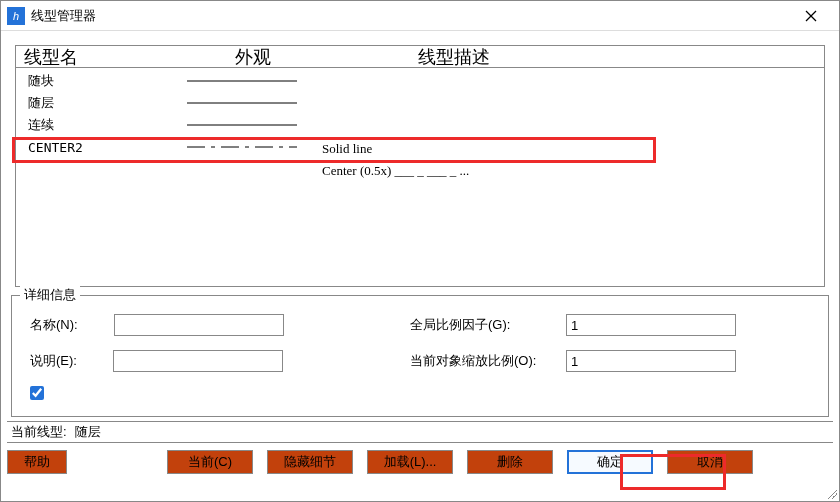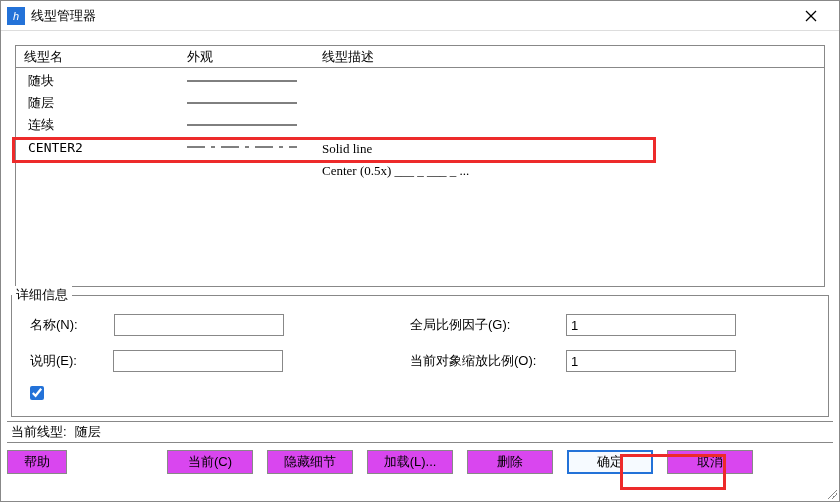--- a/index.html
+++ b/index.html
@@ -52,21 +52,22 @@
     position: relative;
   }
   .list-header, .list-row {
     display: flex;
     align-items: center;
     height: 22px;
     padding: 0 6px;
   }
   .list-header {
     border-bottom: 1px solid #888;
-    font-size: 13px;
+    font-size: 18px;
+    gap: 48px;
   }
   .col-name { width: 165px; padding-left: 2px; }
   .col-appearance { width: 135px; }
   .col-desc { flex: 1; }
 
   .list-body { padding-top: 2px; }
   .list-row .col-name { font-family: "SimSun", monospace; padding-left: 6px; }
   .list-row .col-appearance svg { display: block; }
   .list-row .col-desc { font-family: Liberation Serif, serif; margin-top: 48px; }
 
@@ -79,21 +80,21 @@
   
   .details {
     margin: 0 10px 4px 10px;
     position: relative;
     border: 1px solid #888;
     padding: 10px 12px 10px 18px;
     height: 122px;
   }
   .details-legend {
     position: absolute;
-    top: -10px; left: 0;
+    top: -10px; left: 8px;
     background: #fff;
     padding: 0 4px;
     font-size: 13px;
   }
   .details-row {
     display: flex;
     align-items: center;
     margin: 8px 0 14px 0;
     height: 22px;
   }
@@ -127,21 +128,21 @@
     display: flex;
     align-items: center;
     height: 30px;
     margin: 2px 6px 6px 6px;
   }
   .btn {
     height: 24px;
     min-width: 86px;
     padding: 0 8px;
     border: 1px solid #888;
-    background: #d946ef;
+    background: #c2410c;
     font-family: inherit;
     font-size: 13px;
     margin-right: 14px;
     cursor: pointer;
     display: inline-flex;
     align-items: center;
     justify-content: center;
   }
   .btn.help { min-width: 60px; margin-right: 100px; }
   .btn.primary { border: 2px solid #2372d8; background: #f6faff; }

